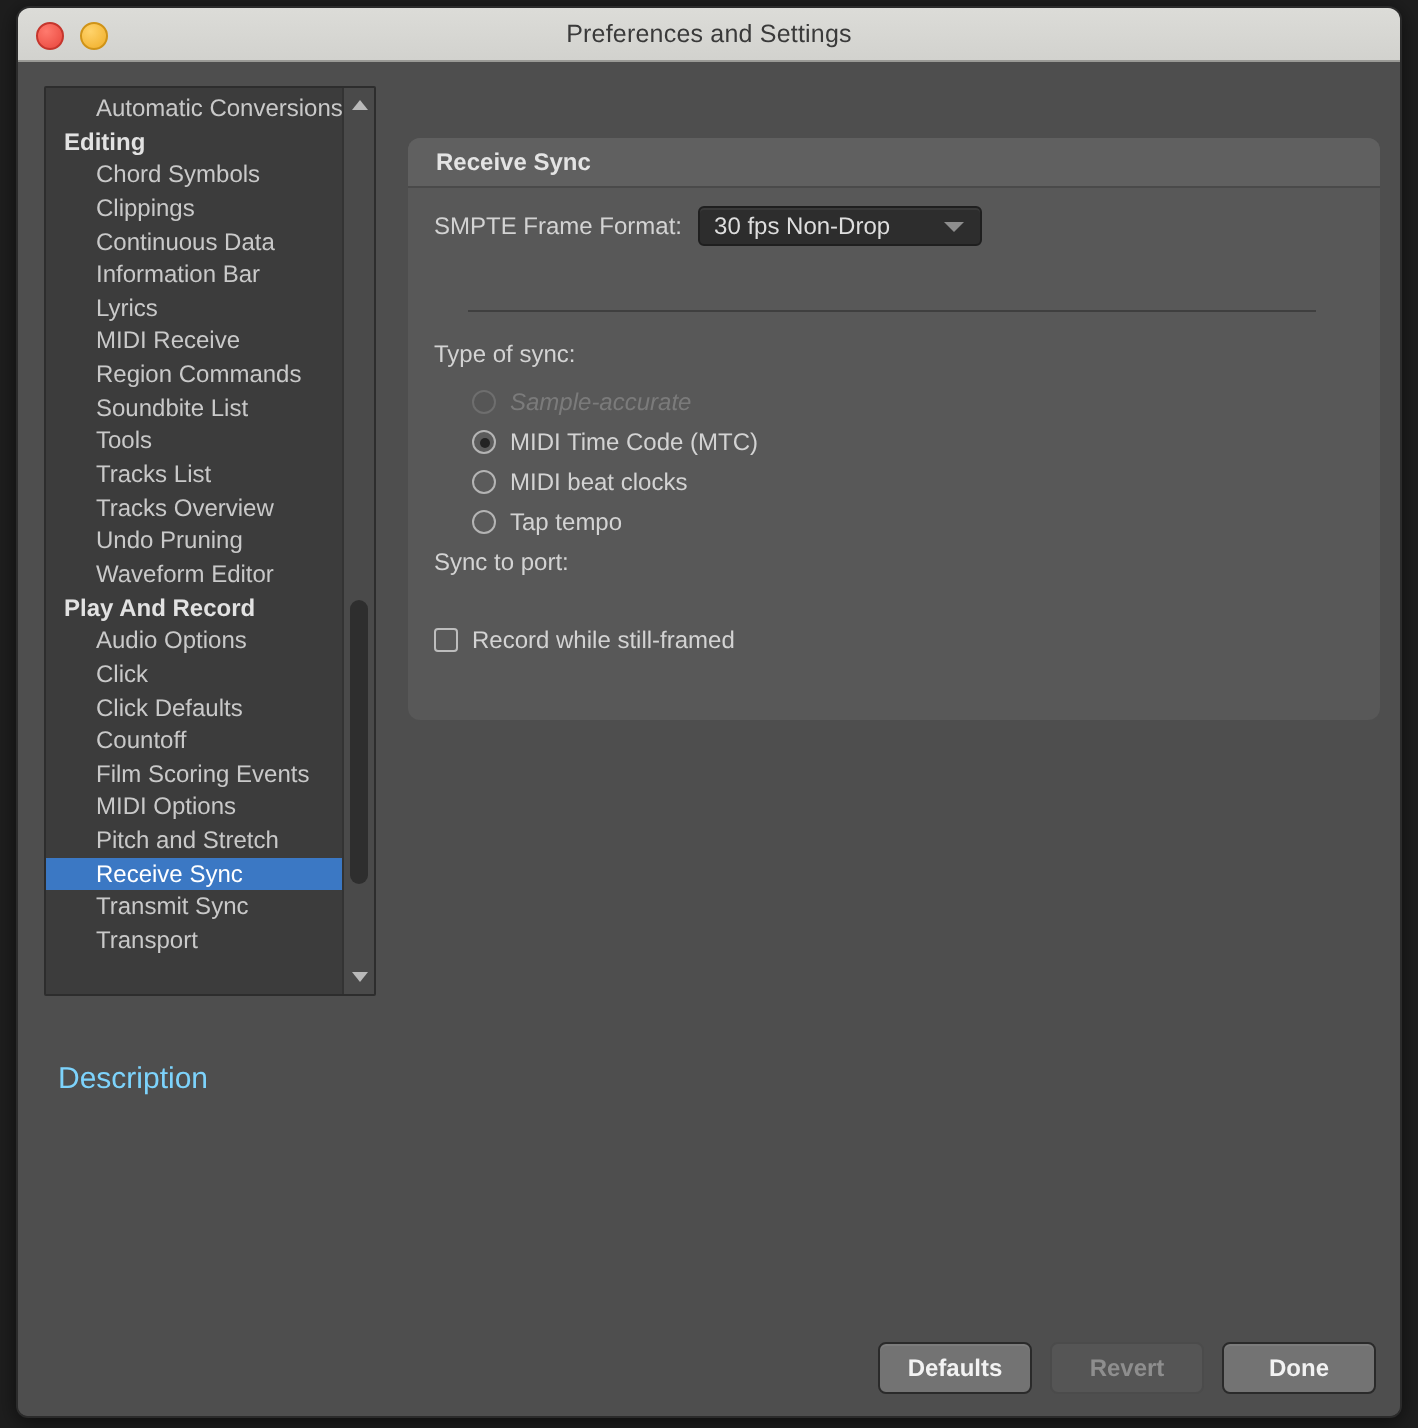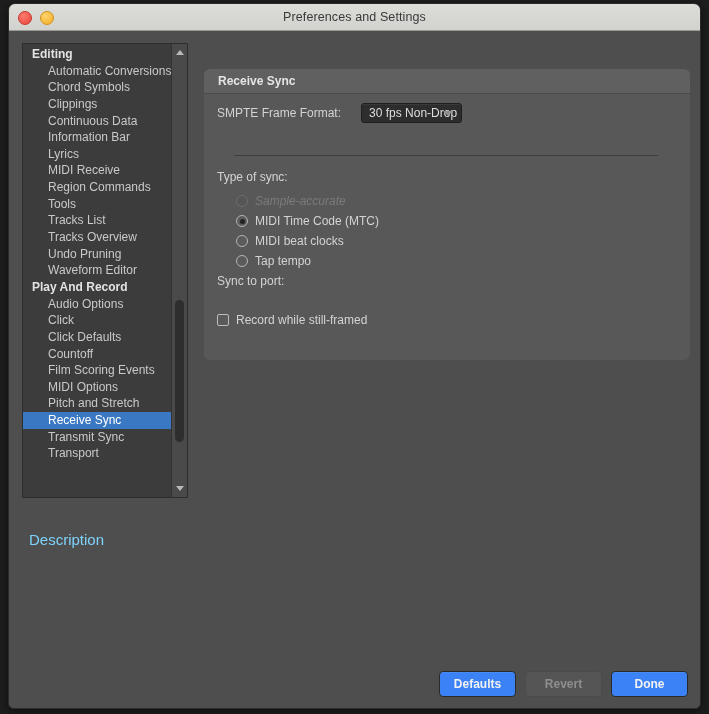--- a/index.html
+++ b/index.html
@@ -313,21 +313,21 @@
   .footer {
     position: absolute;
     right: 12px;
     bottom: 13px;
     display: flex;
     gap: 9px;
   }
   .btn {
     min-width: 77px;
     height: 26px;
-    background: #3b82f6;
+    background: #737373;
     border: 1px solid #2a2a2a;
     border-radius: 4px;
     color: #f2f2f2;
     font-size: 12px;
     font-weight: bold;
     display: flex;
     align-items: center;
     justify-content: center;
     box-sizing: border-box;
     box-shadow: inset 0 1px 0 rgba(255,255,255,0.07);
@@ -351,29 +351,30 @@
       <span class="light yellow"></span>
     </div>
     <div class="title-text">Preferences and Settings</div>
   </div>
 
   <div class="body">
 
     <div class="sidebar">
       <div class="list-scrollport">
         <div class="list-inner" id="sidebar-list">
+            <div class="li">Automatic Conversions</div>
             <div class="li group">Editing</div>
-            <div class="li">Automatic Conversions</div>
             <div class="li">Chord Symbols</div>
             <div class="li">Clippings</div>
             <div class="li">Continuous Data</div>
             <div class="li">Information Bar</div>
             <div class="li">Lyrics</div>
             <div class="li">MIDI Receive</div>
             <div class="li">Region Commands</div>
+            <div class="li">Soundbite List</div>
             <div class="li">Tools</div>
             <div class="li">Tracks List</div>
             <div class="li">Tracks Overview</div>
             <div class="li">Undo Pruning</div>
             <div class="li">Waveform Editor</div>
             <div class="li group">Play And Record</div>
             <div class="li">Audio Options</div>
             <div class="li">Click</div>
             <div class="li">Click Defaults</div>
             <div class="li">Countoff</div>
@@ -401,21 +402,21 @@
     <div class="description-label">Description</div>
 
     <div class="panel">
       <div class="panel-header">
         <span class="panel-header-title">Receive Sync</span>
       </div>
       <div class="panel-body">
 
         <div class="row" style="left:13px; top:9px;">
           <span class="field-label">SMPTE Frame Format:</span>
-          <span class="popup" style="margin-left:20px; width:101px;">
+          <span class="popup" style="margin-left:8px; width:142px;">
             <span class="popup-value">30 fps Non-Drop</span>
             <span class="popup-arrow"></span>
           </span>
         </div>
 
         <div class="separator"></div>
 
         <div class="section-label">Type of sync:</div>
 
         <div class="radio-row" style="top:100px;">

